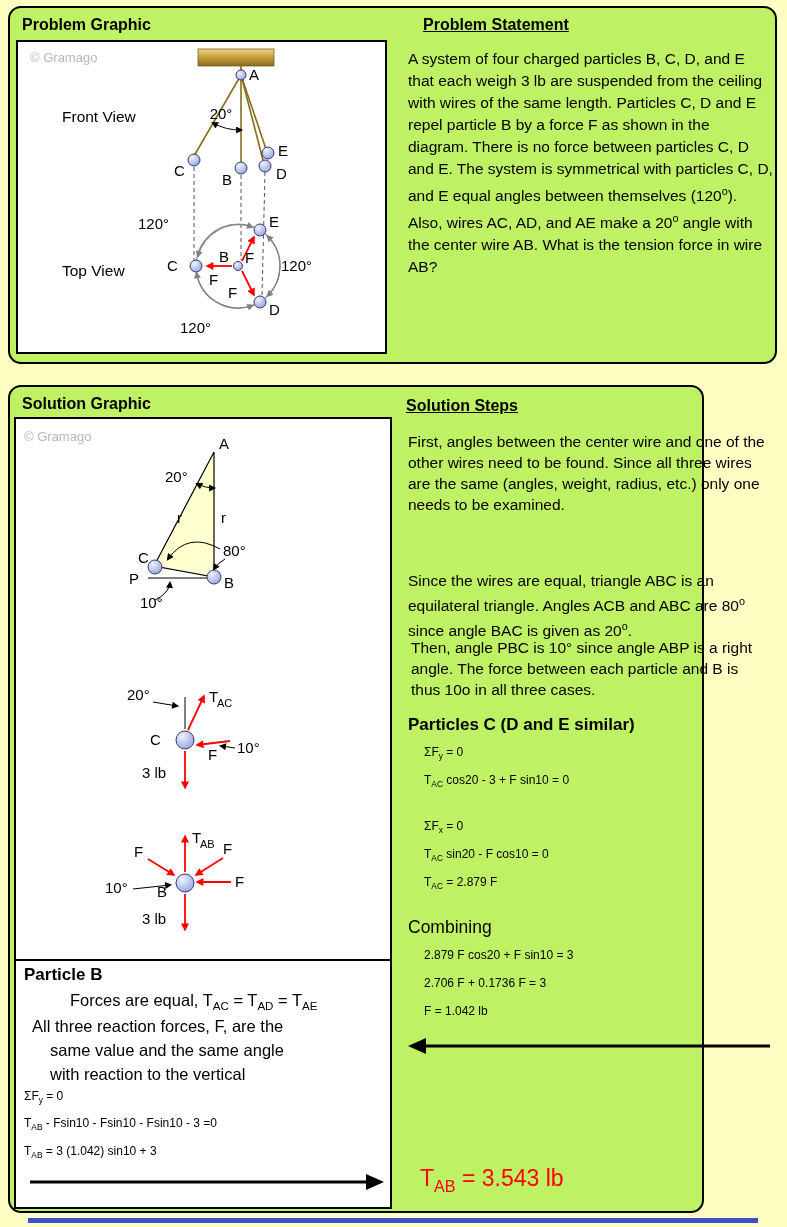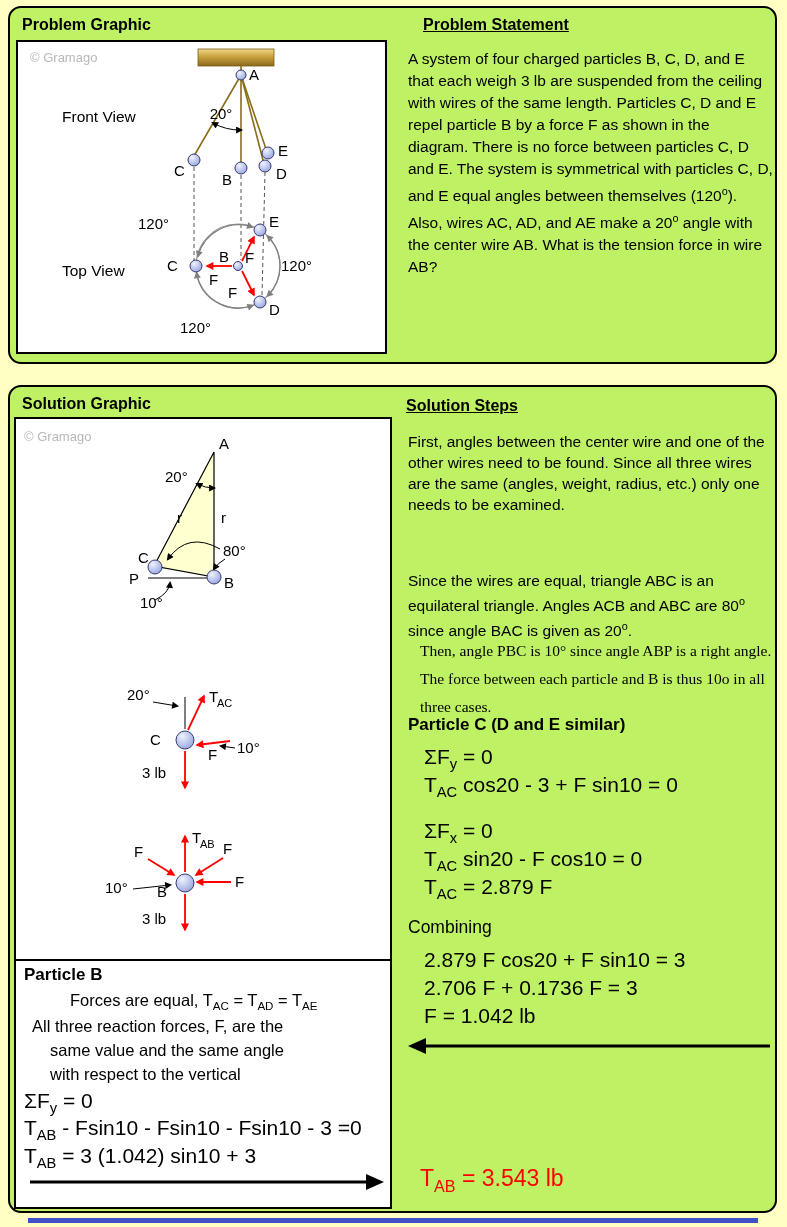--- a/index.html
+++ b/index.html
@@ -11,21 +11,21 @@
     color:#000;
     overflow:hidden;
   }
   .panel { position:absolute; background:#bef264; border:2px solid #000; border-radius:13px; }
   .gbox  { position:absolute; background:#FFFFFF; border:2px solid #000; }
   .abs   { position:absolute; }
   .ptitle { position:absolute; font-size:16px; font-weight:bold; white-space:nowrap; }
   .underline { text-decoration:underline; }
   .para { position:absolute; font-size:15.5px; line-height:22px; }
   .txt  { position:absolute; font-size:16.5px; white-space:nowrap; }
-  .eq   { position:absolute; font-size:21px; white-space:nowrap; }
+  .eq   { position:absolute; font-size:12px; white-space:nowrap; }
   .bold { font-weight:bold; }
   .combining { position:absolute; font-size:17.5px; white-space:nowrap; }
   .result { position:absolute; font-size:23px; color:#FF0000; white-space:nowrap;text-align:center; }
   sub { font-size:0.7em; }
   sup { font-size:0.7em; }
   .sep { position:absolute; left:0; width:100%; border-top:2px solid #000; }
   svg text { font-family:"Liberation Sans", sans-serif; font-size:15px; fill:#000; }
   svg text.wm  { font-size:13px; fill:#B8B8B8; }
   svg text.sub { font-size:11px; }
   .wire { stroke:#8A6D1C; stroke-width:1.6; }
@@ -126,21 +126,21 @@
       <text x="162" y="291">120°</text>
 
       <text x="44" y="234" style="font-size:15.5px">Top View</text>
     </svg>
   </div>
 
   <div class="ptitle underline" style="left:398px; top:8px;margin-left:15px;">Problem Statement</div>
   <div class="para" style="left:398px; top:40px; width:366px;"><span>A system of four charged particles B, C, D, and E that each weigh 3 lb are suspended from the ceiling with wires of the same length. Particles C, D and E repel particle B  by a force F as shown in the diagram. There is no force between particles C, D and E. The system is symmetrical with particles C, D, and E equal angles between themselves (120</span><sup>o</sup><span>). Also, wires  AC, AD, and AE make a 20</span><sup>o</sup><span> angle with the center wire AB. What is the tension force in wire AB?</span></div>
 </div>
 
-<div class="panel" style="left:8px; top:385px; width:769px; height:828px;">
+<div class="panel" style="left:8px; top:385px; width:696px; height:828px;">
 
   <div class="ptitle" style="left:12px; top:8px;">Solution Graphic</div>
 
   <div class="gbox" style="left:4px; top:30px; width:378px; height:792px;">
     <svg width="374" height="540" viewBox="0 0 374 540">
       <text x="8" y="22" class="wm">© Gramago</text>
 
       <polygon points="198,33 138,147 198,158" fill="#FFFFCF" stroke="#000" stroke-width="1.2"></polygon>
       <line x1="132" y1="159" x2="198" y2="159" class="blk"></line>
       <path d="M 181.2,64.9 A 36 36 0 0 0 198,69" class="blk" marker-start="url(#mb)" marker-end="url(#mb)"></path>
@@ -192,39 +192,39 @@
       <line x1="169" y1="475" x2="169" y2="511" class="red" marker-end="url(#mr)"></line>
       <text x="126" y="505">3 lb</text>
     </svg>
 
     <div class="sep" style="top:540px;"></div>
 
     <div class="txt bold" style="left:8px; top:546px; font-size:17px;">Particle B</div>
     <div class="txt" style="left:22px; top:572px;margin-left:32px;"><span>Forces are equal, T</span><sub>AC</sub><span> = T</span><sub>AD</sub><span> = T</span><sub>AE</sub></div>
     <div class="txt" style="left:34px; top:622px;">same value and the same angle</div>
     <div class="txt" style="left:16px; top:598px;">All three reaction forces, F, are the</div>
-    <div class="txt" style="left:34px; top:646px;">with respect to the vertical</div>
+    <div class="txt" style="left:34px; top:646px;">with reaction to the vertical</div>
     <div class="eq" style="left:8px; top:670px;"><span>ΣF</span><sub>y</sub><span> = 0</span></div>
     <div class="eq" style="left:8px; top:697px;"><span>T</span><sub>AB</sub><span> - Fsin10 - Fsin10 - Fsin10 - 3 =0</span></div>
     <div class="eq" style="left:8px; top:725px;"><span>T</span><sub>AB</sub><span> = 3 (1.042) sin10 + 3</span></div>
 
     <svg class="abs" style="left:12px; top:752px;" width="358" height="22">
       <line x1="2" y1="11" x2="340" y2="11" stroke="#000" stroke-width="3"></line>
       <polygon points="338,3 356,11 338,19" fill="#000"></polygon>
     </svg>
   </div>
 
   <div class="abs" style="left:392px; top:8px; width:374px; height:812px;">
     <div class="ptitle underline" style="left:4px; top:2px;">Solution Steps</div>
 
     <div class="para" style="left:6px; top:36px; width:358px; line-height:21px;">First, angles between the center wire and one of the other wires need to be found. Since all three wires are the same (angles, weight, radius, etc.) only one needs to be examined.</div>
     <div class="para" style="left:6px; top:152px; width:358px; line-height:21px;margin-top:23px;"><span>Since the wires are equal, triangle ABC is an equilateral triangle. Angles ACB and ABC are 80</span><sup>o</sup><span> since angle BAC is given as 20</span><sup>o</sup><span>.</span></div>
-    <div class="para" style="left:18px; top:242px; width:358px; line-height:28px;font-family:Liberation Serif, serif;">Then, angle PBC is 10° since angle ABP is a right angle. The force between each particle and B is thus 10o in all three cases.</div>
-
-    <div class="txt bold" style="left:6px; top:320px; font-size:17px;">Particle C (D and E similar)</div>
+    <div class="para" style="left:9px; top:242px; width:358px; line-height:21px;">Then, angle PBC is 10° since angle ABP is a right angle. The force between each particle and B is thus 10o in all three cases.</div>
+
+    <div class="txt bold" style="left:6px; top:320px; font-size:17px;">Particles C (D and E similar)</div>
 
     <div class="eq" style="left:22px; top:350px;"><span>ΣF</span><sub>y</sub><span> = 0</span></div>
     <div class="eq" style="left:22px; top:378px;"><span>T</span><sub>AC</sub><span> cos20 - 3 + F sin10 = 0</span></div>
 
     <div class="eq" style="left:22px; top:424px;"><span>ΣF</span><sub>x</sub><span> = 0</span></div>
     <div class="eq" style="left:22px; top:452px;"><span>T</span><sub>AC</sub><span> sin20 - F cos10 = 0</span></div>
     <div class="eq" style="left:22px; top:480px;"><span>T</span><sub>AC</sub><span> = 2.879 F</span></div>
 
     <div class="combining" style="left:6px; top:522px;">Combining</div>
     <div class="eq" style="left:22px; top:553px;">2.879 F cos20 + F sin10 = 3</div>

